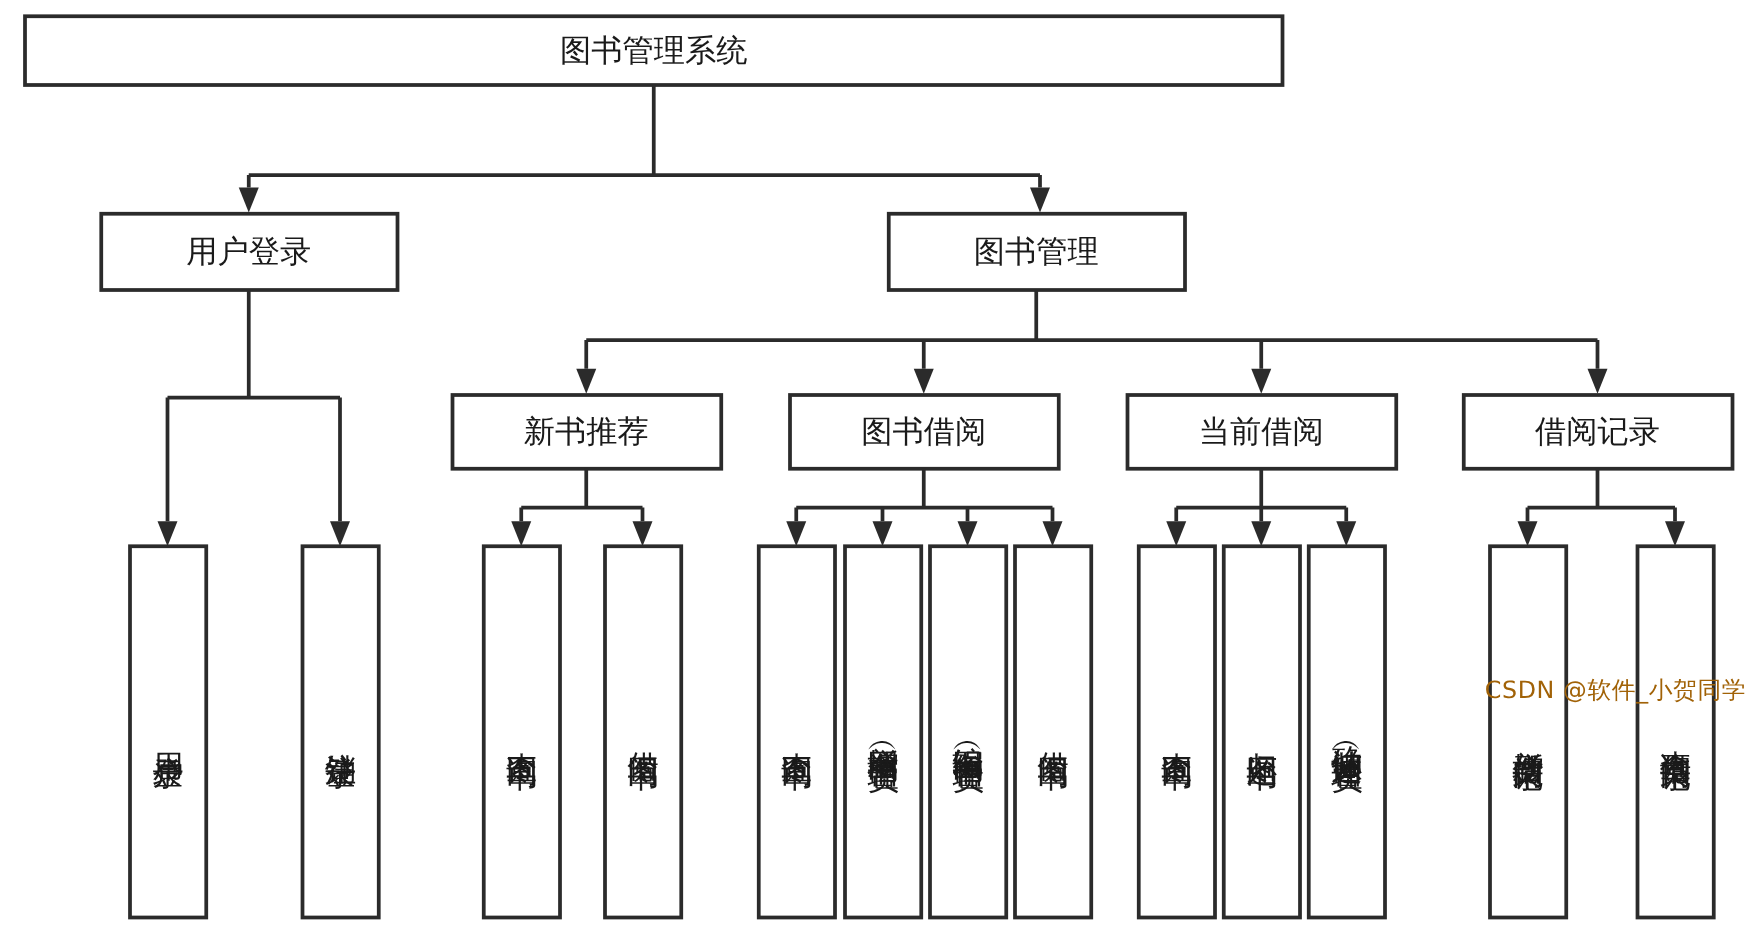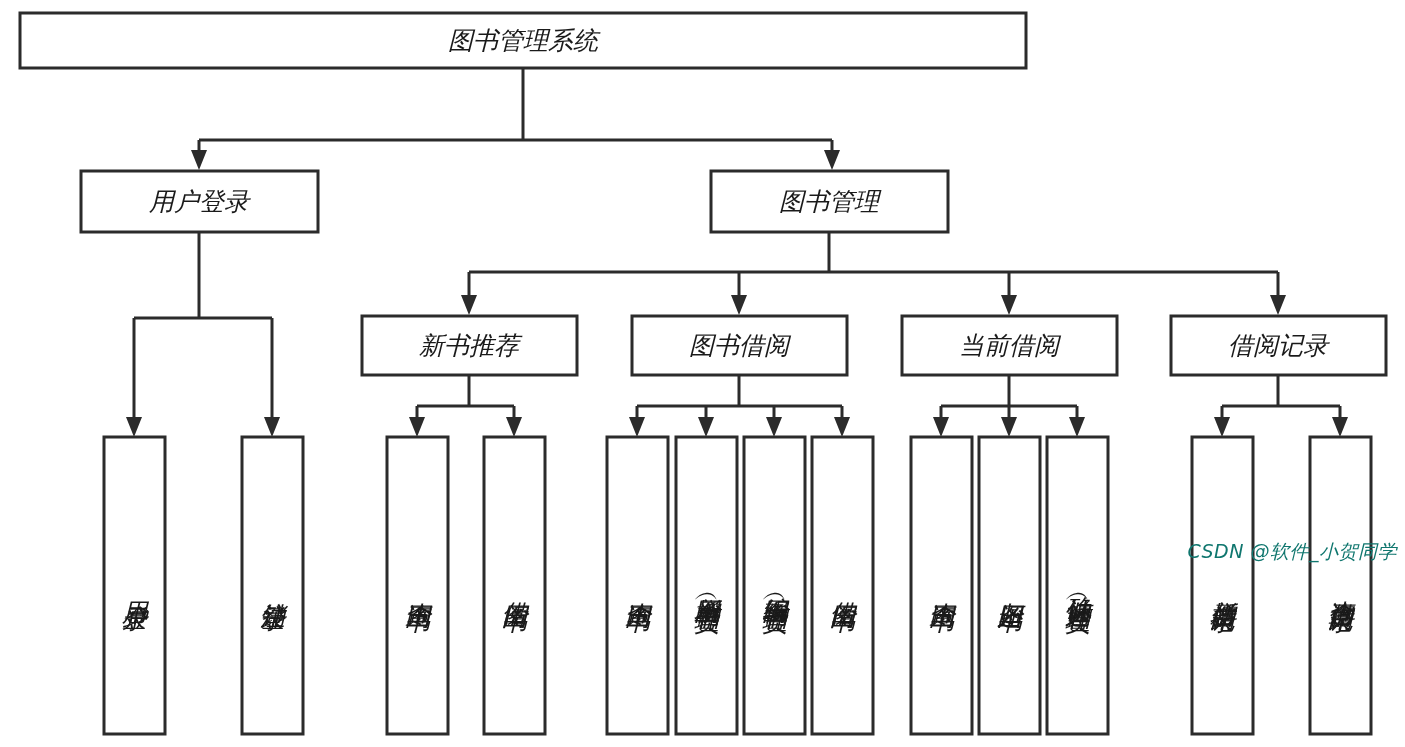--- a/index.html
+++ b/index.html
@@ -11,21 +11,20 @@
     width: 1405px;
     height: 747px;
     font-family: "DejaVu Sans", "Liberation Sans", sans-serif;
     overflow: hidden;
     position: relative;
   }
   #diagram-root {
     position: relative;
     width: 1405px;
     height: 571px;
-    font-style: italic;
   }
   svg#flowchart {
     position: absolute;
     top: 0;
     left: 0;
     width: 1405px;
     height: 747px;
     display: block;
   }
   .node-rect {
@@ -66,21 +65,21 @@
     letter-spacing: 2px;
     white-space: nowrap;
     text-align: center;
   }
   .watermark {
     position: absolute;
     right: 8px;
     bottom: 6px;
     font-family: "DejaVu Sans", "Liberation Sans", sans-serif;
     font-size: 19px;
-    color: #0f766e;
+    color: #a16207;
     white-space: nowrap;
     letter-spacing: 0.5px;
     text-align: right;
   }
 </style>
 </head>
 <body>
 
 <div id="diagram-root">
 

